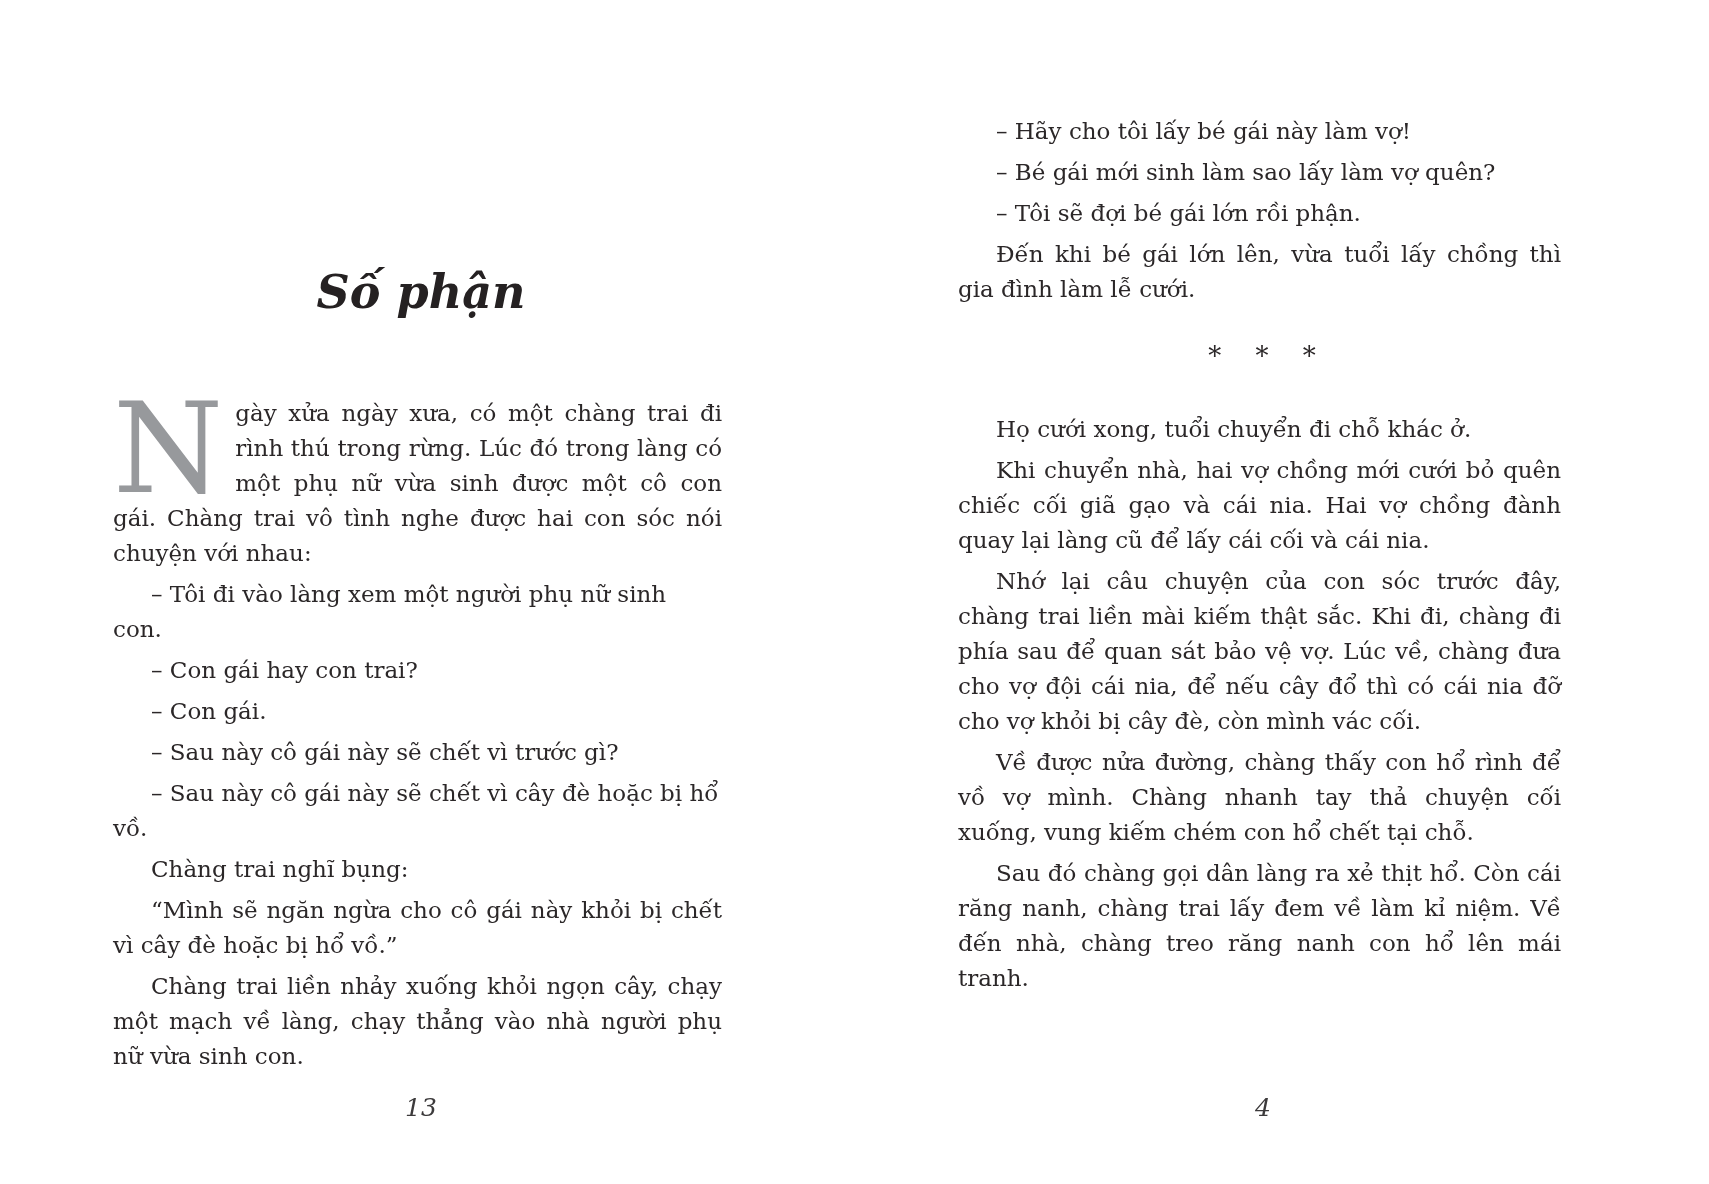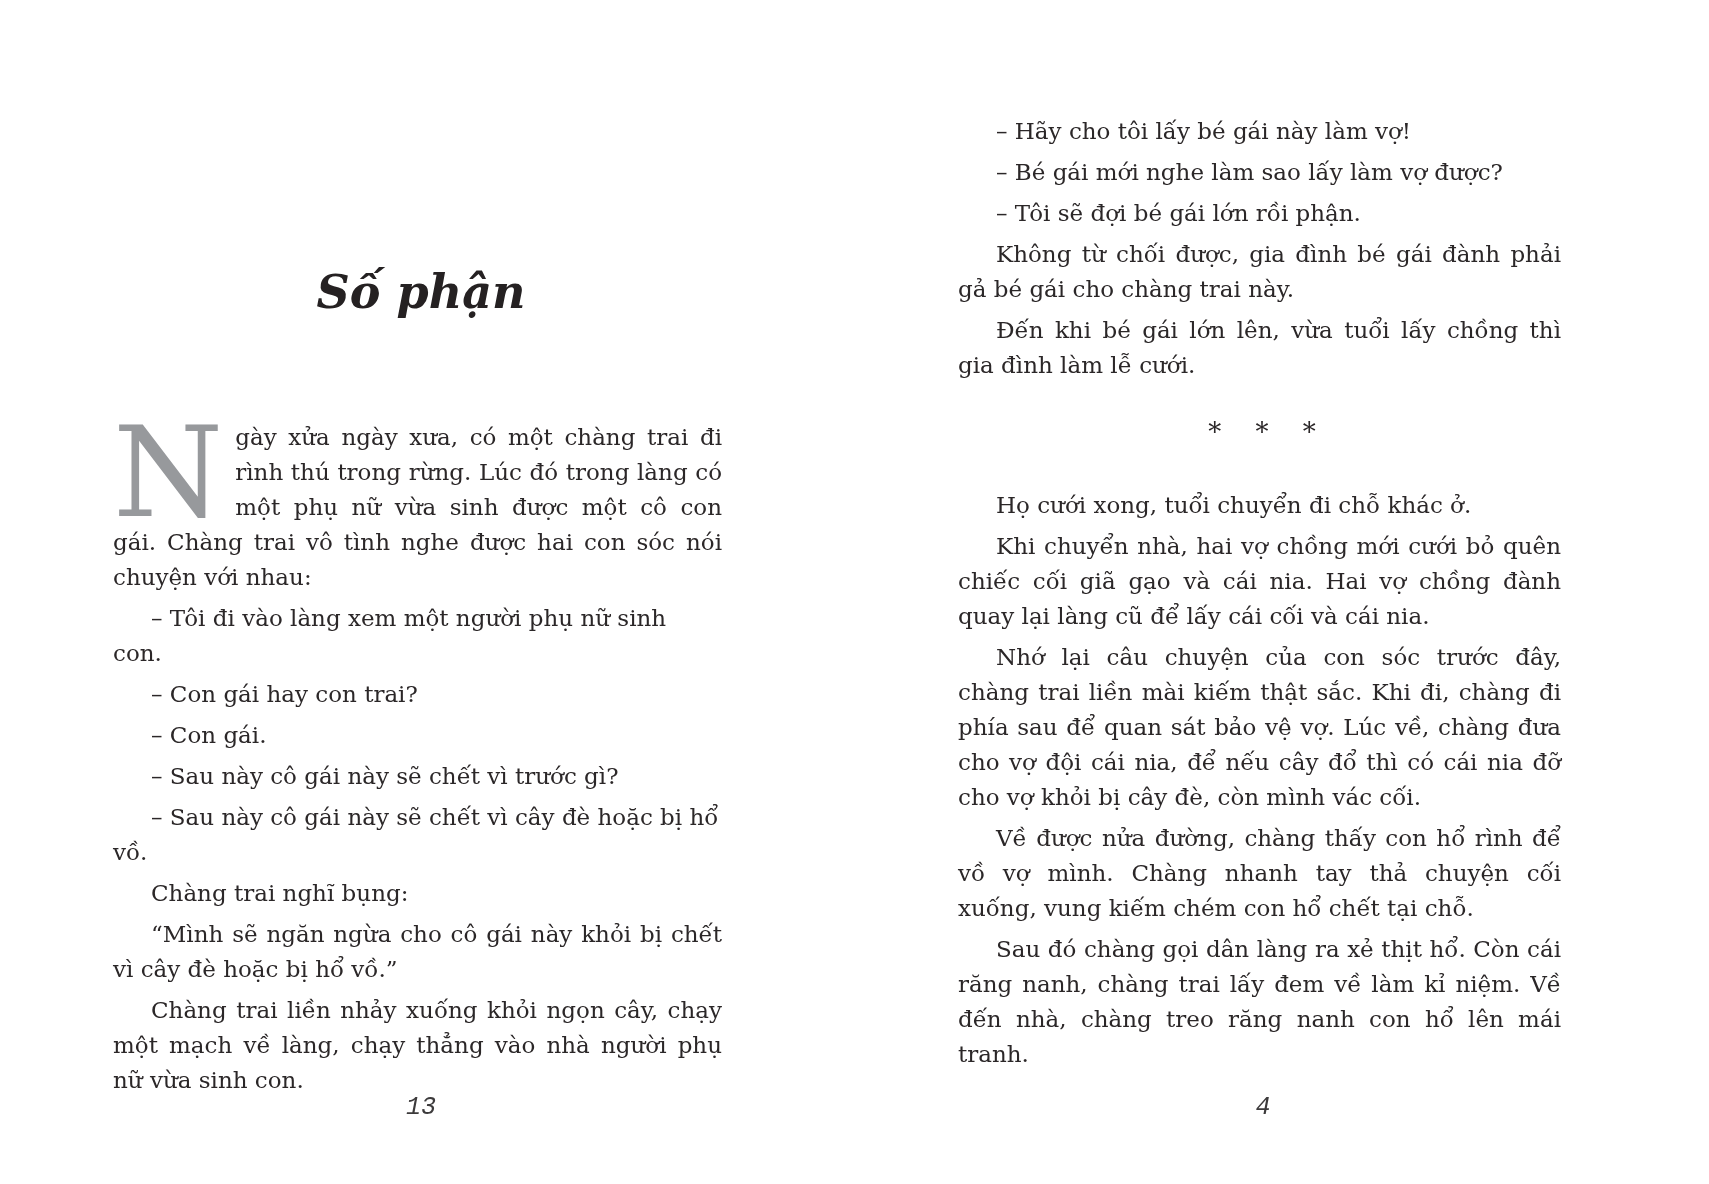--- a/index.html
+++ b/index.html
@@ -32,21 +32,21 @@
 
   .page-left  { padding-top: 262px; box-sizing: border-box; }
   .page-right { padding-top: 114px; box-sizing: border-box; }
 
   .chapter-title {
     text-align: center;
     font-style: italic;
     font-weight: 600;
     font-size: 46px;
     line-height: 60px;
-    margin: 0 0 98px 0;
+    margin: 0 0 74px 0;
     color: #252122;
   }
 
   p {
     margin: 0 7px 6px 0;
     text-align: justify;
     text-justify: inter-word;
   }
   p.dialogue {
     text-align: left;
@@ -82,21 +82,20 @@
 
   .pageno {
     position: absolute;
     top: 1090px;
     left: 0;
     width: 100%;
     text-align: center;
     font-style: italic;
     font-size: 25px;
     color: #3c3a3b;
-    font-family: Liberation Mono, monospace;
   }
 </style>
 </head>
 <body>
 
 <div class="spread">
 
   <div class="page page-left">
     <h1 class="chapter-title">Số phận</h1>
 
@@ -111,23 +110,22 @@
     <p class="dialogue">– Sau này cô gái này sẽ chết vì cây đè hoặc bị hổ vồ.</p>
     <p class="dialogue">Chàng trai nghĩ bụng:</p>
     <p class="body-indent">“Mình sẽ ngăn ngừa cho cô gái này khỏi bị chết vì cây đè hoặc bị hổ vồ.”</p>
     <p class="body-indent">Chàng trai liền nhảy xuống khỏi ngọn cây, chạy một mạch về làng, chạy thẳng vào nhà người phụ nữ vừa sinh con.</p>
 
     <div class="pageno">13</div>
   </div>
 
   <div class="page page-right">
     <p class="dialogue">– Hãy cho tôi lấy bé gái này làm vợ!</p>
-    <p class="dialogue">– Bé gái mới nghe làm sao lấy làm vợ được?</p>
+    <p class="dialogue">– Bé gái mới sinh làm sao lấy làm vợ quên?</p>
     <p class="dialogue">– Tôi sẽ đợi bé gái lớn rồi phận.</p>
-    <p class="body-indent">Không từ chối được, gia đình bé gái đành phải gả bé gái cho chàng trai này.</p>
     <p class="body-indent">Đến khi bé gái lớn lên, vừa tuổi lấy chồng thì gia đình làm lễ cưới.</p>
 
     <p class="separator">* * *</p>
 
     <p class="dialogue">Họ cưới xong, tuổi chuyển đi chỗ khác ở.</p>
     <p class="body-indent">Khi chuyển nhà, hai vợ chồng mới cưới bỏ quên chiếc cối giã gạo và cái nia. Hai vợ chồng đành quay lại làng cũ để lấy cái cối và cái nia.</p>
     <p class="body-indent">Nhớ lại câu chuyện của con sóc trước đây, chàng trai liền mài kiếm thật sắc. Khi đi, chàng đi phía sau để quan sát bảo vệ vợ. Lúc về, chàng đưa cho vợ đội cái nia, để nếu cây đổ thì có cái nia đỡ cho vợ khỏi bị cây đè, còn mình vác cối.</p>
     <p class="body-indent">Về được nửa đường, chàng thấy con hổ rình để vồ vợ mình. Chàng nhanh tay thả chuyện cối xuống, vung kiếm chém con hổ chết tại chỗ.</p>
     <p class="body-indent">Sau đó chàng gọi dân làng ra xẻ thịt hổ. Còn cái răng nanh, chàng trai lấy đem về làm kỉ niệm. Về đến nhà, chàng treo răng nanh con hổ lên mái tranh.</p>
 

